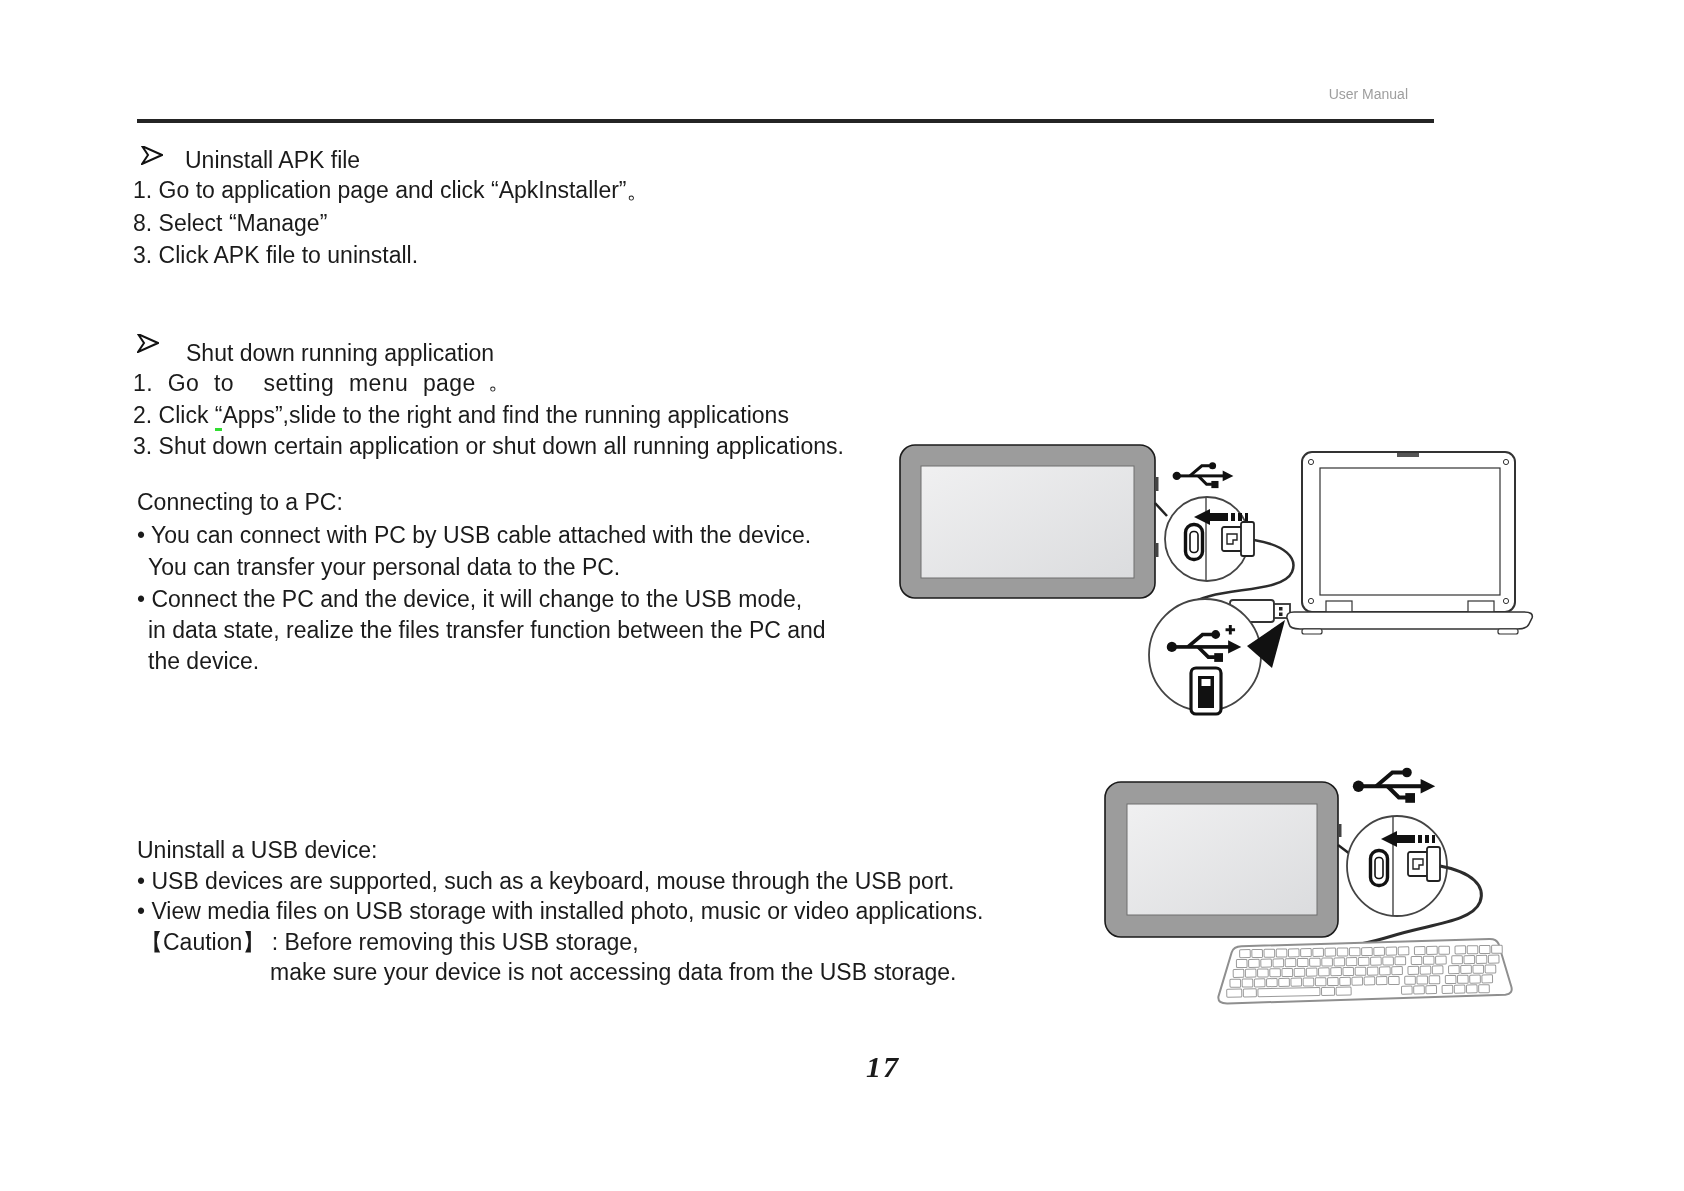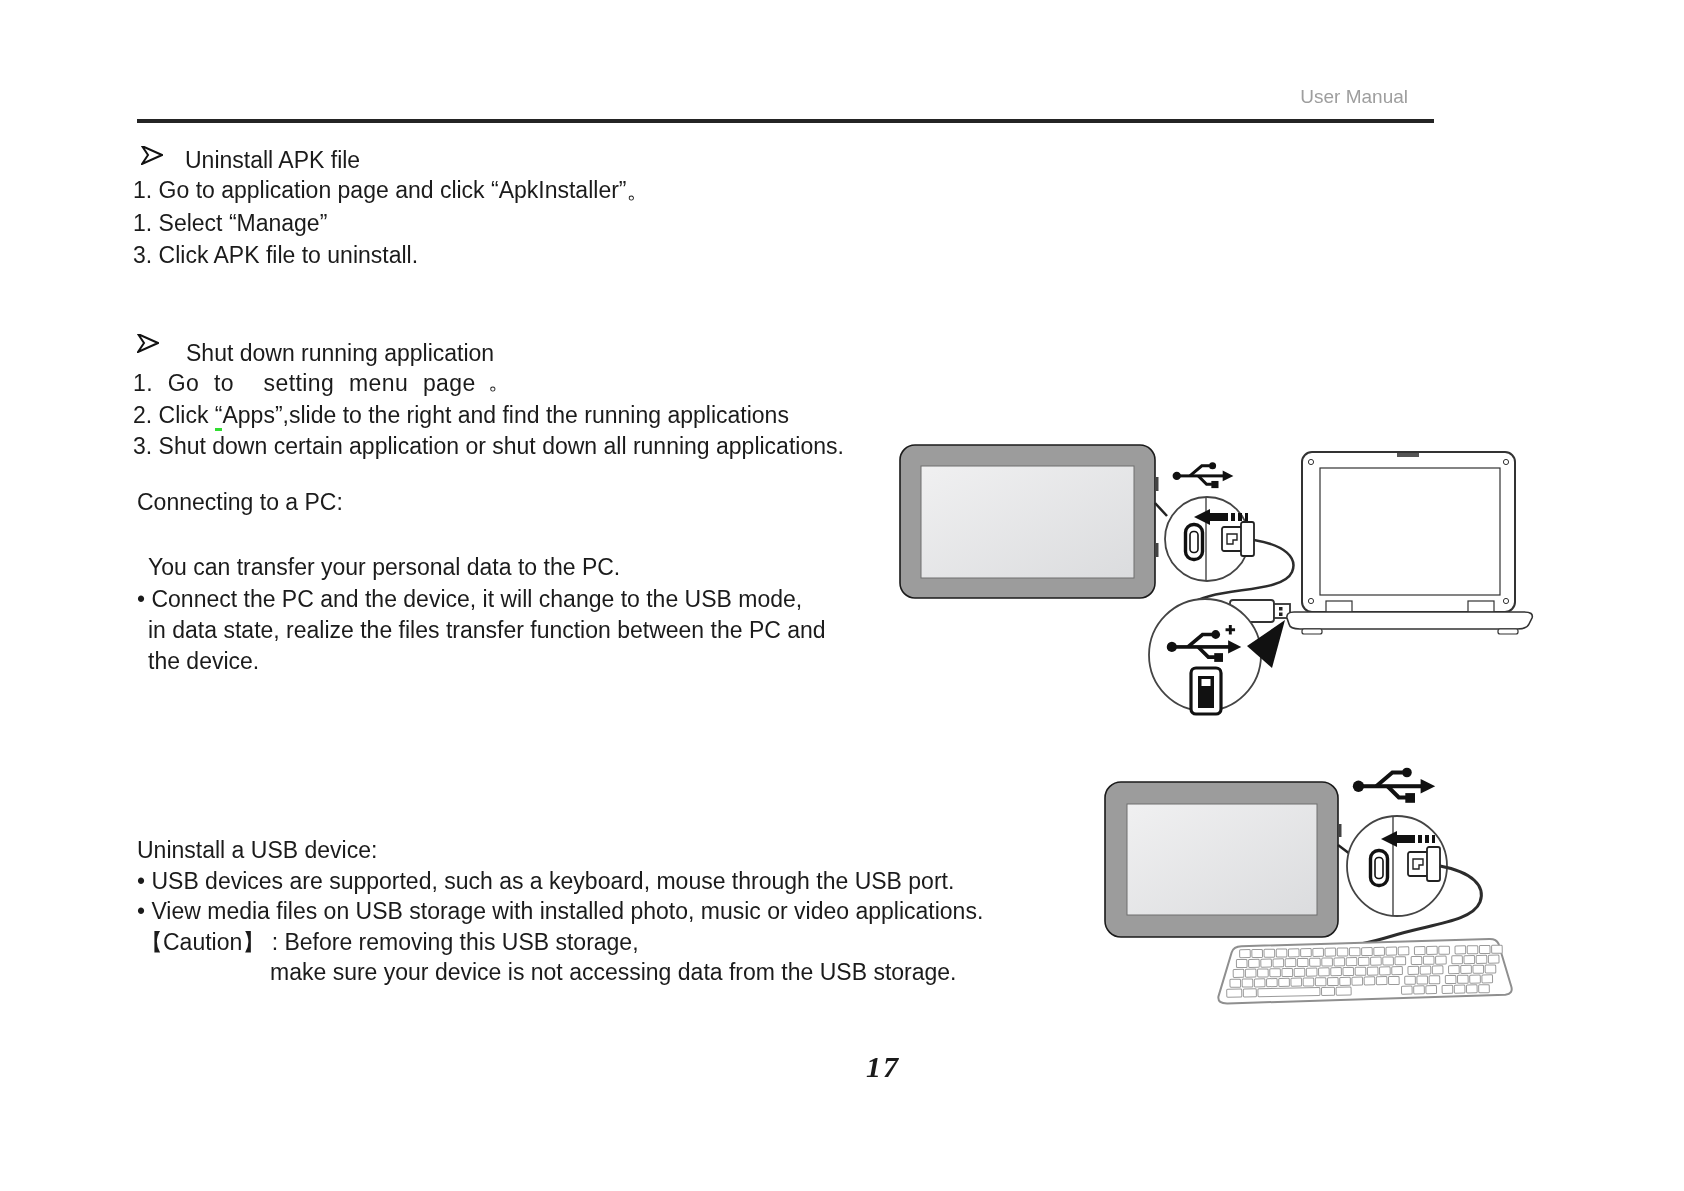--- a/index.html
+++ b/index.html
@@ -1,20 +1,20 @@
 <!DOCTYPE html>
 <html><head>
 <meta charset="utf-8">
 <style>
   html,body{margin:0;padding:0;background:#ffffff;}
   .page{position:relative;width:1684px;height:1191px;background:#ffffff;overflow:hidden;
         font-family:"Liberation Sans","DejaVu Sans",sans-serif;color:#1b1b1b;}
   .abs{position:absolute;white-space:pre;}
   .t{font-size:23px;line-height:26px;}
-  .header-title{font-size:19px;color:#9e9e9e;}
+  .header-title{font-size:14px;color:#9e9e9e;}
   .rule{position:absolute;background:#242424;}
   .b{font-weight:normal;}
   .wordy{word-spacing:8px;letter-spacing:0.4px;}
   .greenline{border-bottom:3px solid #32dd32;padding-bottom:0px;}
   .pagenum{font-family:"Liberation Serif","DejaVu Serif",serif;font-style:italic;font-weight:600;
            font-size:30px;letter-spacing:2px;}
   svg{position:absolute;}
   .arrow-bullet{display:inline-block;}
 </style>
 </head>
@@ -23,33 +23,34 @@
 <div class="page">
 
   <div class="abs header-title" style="top:86px;right:276px;">User Manual</div>
   <div class="rule" style="left:137px;top:119px;width:1297px;height:4px;"></div>
 
   <svg class="arrow-bullet" style="left:141px;top:146px;" width="22" height="19" viewBox="0 0 22 19">
     <polygon points="1,0 21,9 1,18 7,9" fill="#ffffff" stroke="#111" stroke-width="2"></polygon>
   </svg>
   <div class="abs t" style="left:185px;top:147px;">Uninstall APK file</div>
   <div class="abs t" style="left:133px;top:177px;">1. Go to application page and click “ApkInstaller”。</div>
-  <div class="abs t" style="left:133px;top:210px;">1. Select “Manage”</div>
+  <div class="abs t" style="left:133px;top:210px;">8. Select “Manage”</div>
   <div class="abs t" style="left:133px;top:242px;">3. Click APK file to uninstall.</div>
 
   <svg class="arrow-bullet" style="left:137px;top:334px;" width="22" height="19" viewBox="0 0 22 19">
     <polygon points="1,0 21,9 1,18 7,9" fill="#ffffff" stroke="#111" stroke-width="2"></polygon>
   </svg>
   <div class="abs t" style="left:186px;top:340px;">Shut down running application</div>
   <div class="abs t wordy" style="left:133px;top:370px;">1. Go to  setting menu page</div>
   <div class="abs t" style="left:488px;top:368px;">。</div>
   <div class="abs t" style="left:133px;top:402px;"><span>2. Click </span><span class="greenline">“</span><span>Apps”,slide to the right and find the running applications</span></div>
   <div class="abs t" style="left:133px;top:433px;">3. Shut down certain application or shut down all running applications.</div>
 
   <div class="abs t b" style="left:137px;top:489px;">Connecting to a PC:</div>
+  <div class="abs t" style="left:137px;top:522px;">• You can connect with PC by USB cable attached with the device.</div>
   <div class="abs t" style="left:148px;top:554px;">You can transfer your personal data to the PC.</div>
   <div class="abs t" style="left:137px;top:586px;">• Connect the PC and the device, it will change to the USB mode,</div>
   <div class="abs t" style="left:148px;top:617px;">in data state, realize the files transfer function between the PC and</div>
   <div class="abs t" style="left:148px;top:648px;">the device.</div>
 
   <div class="abs t b" style="left:137px;top:837px;">Uninstall a USB device:</div>
   <div class="abs t" style="left:137px;top:868px;">• USB devices are supported, such as a keyboard, mouse through the USB port.</div>
   <div class="abs t" style="left:137px;top:898px;">• View media files on USB storage with installed photo, music or video applications.</div>
   <div class="abs t" style="left:140px;top:929px;">【Caution】 : Before removing this USB storage,</div>
   <div class="abs t" style="left:270px;top:959px;">make sure your device is not accessing data from the USB storage.</div>

